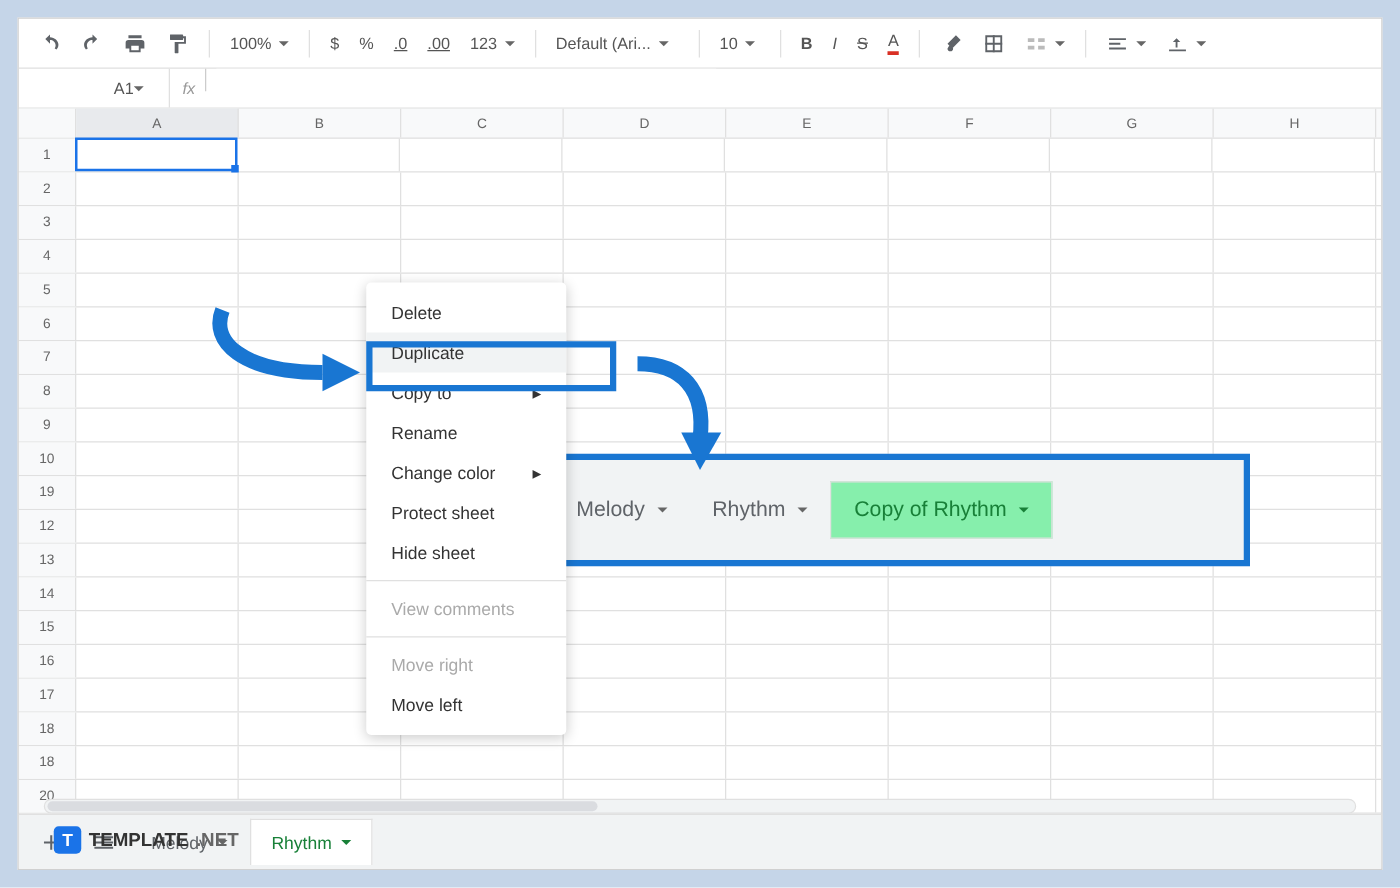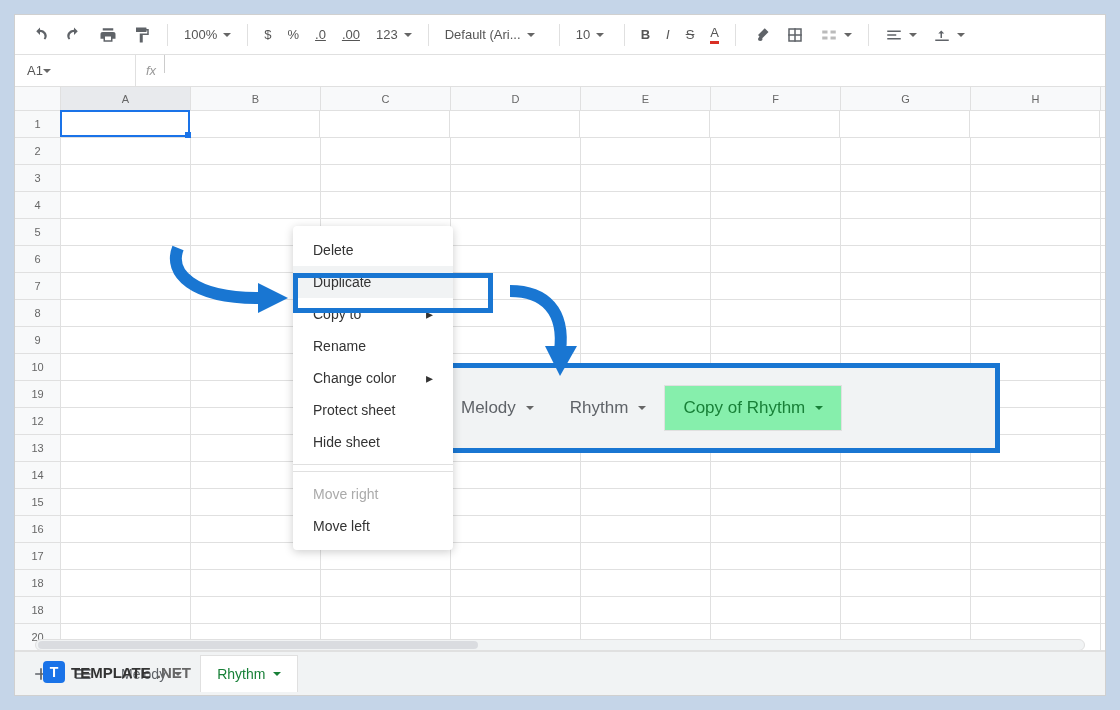--- a/index.html
+++ b/index.html
@@ -4,21 +4,21 @@
 <style>
 *{box-sizing:border-box;margin:0;padding:0;font-family:Arial,sans-serif}
 body{background:#c5d5e8;padding:14px;overflow:hidden}
 .app{background:#fff;width:1092px;height:682px;border:1px solid #d0d0d0;position:relative;overflow:hidden}
 .toolbar{height:40px;border-bottom:1px solid #e0e0e0;display:flex;align-items:center;padding:0 10px;gap:4px;font-size:13px;color:#555}
 .tb-btn{display:flex;align-items:center;justify-content:center;padding:4px 6px;cursor:pointer;border-radius:2px}
 .tb-sep{width:1px;height:22px;background:#e0e0e0;margin:0 6px}
 .tb-drop{display:flex;align-items:center;gap:6px;padding:4px 6px;cursor:pointer}
 .tri{width:0;height:0;border-left:4px solid transparent;border-right:4px solid transparent;border-top:4px solid #666}
 .namebox{height:32px;border-bottom:1px solid #e0e0e0;display:flex;align-items:center;padding:0 6px;font-size:13px;color:#555}
-.nb-cell{width:100px;display:flex;align-items:center;justify-content:flex-start;padding:0 6px}
+.nb-cell{width:100px;display:flex;align-items:center;justify-content:flex-end;padding:0 6px}
 .nb-fx{color:#999;font-style:italic;margin-left:14px;padding-left:10px;border-left:1px solid #e0e0e0;height:100%;line-height:32px;display:flex;align-items:flex-start}
 .nb-fx input{border:none;outline:none;font-size:13px;width:400px}
 .grid{position:relative}
 .colhdr{display:flex;height:24px;background:#f8f9fa;border-bottom:1px solid #e0e0e0;font-size:11px;color:#666}
 .corner{width:46px;border-right:1px solid #e0e0e0;background:#f8f9fa}
 .ch{width:130px;display:flex;align-items:center;justify-content:center;border-right:1px solid #e0e0e0}
 .ch.sel{background:#e8eaed}
 .rows{}
 .row{display:flex;height:27px;border-bottom:1px solid #e0e0e0}
 .rh{width:46px;display:flex;align-items:center;justify-content:center;font-size:11px;color:#666;background:#f8f9fa;border-right:1px solid #e0e0e0}
@@ -426,20 +426,21 @@
         <span>▸</span>
       </div>
     <div class="mi">Rename</div>
     <div class="mi">
         <span>Change color</span>
         <span>▸</span>
       </div>
     <div class="mi">Protect sheet</div>
     <div class="mi">Hide sheet</div>
     <div class="msep"></div>
+    <div class="mi disabled">View comments</div>
     <div class="msep"></div>
     <div class="mi disabled">Move right</div>
     <div class="mi">Move left</div>
   </div>
 
   <div class="highlight-dup"></div>
 
   <svg class="arrow1" width="130" height="80">
     <path d="M15 5 C 5 30, 30 55, 95 55" stroke="#1976d2" stroke-width="12" fill="none"></path>
     <path d="M95 40 L125 55 L95 70 Z" fill="#1976d2"></path>

